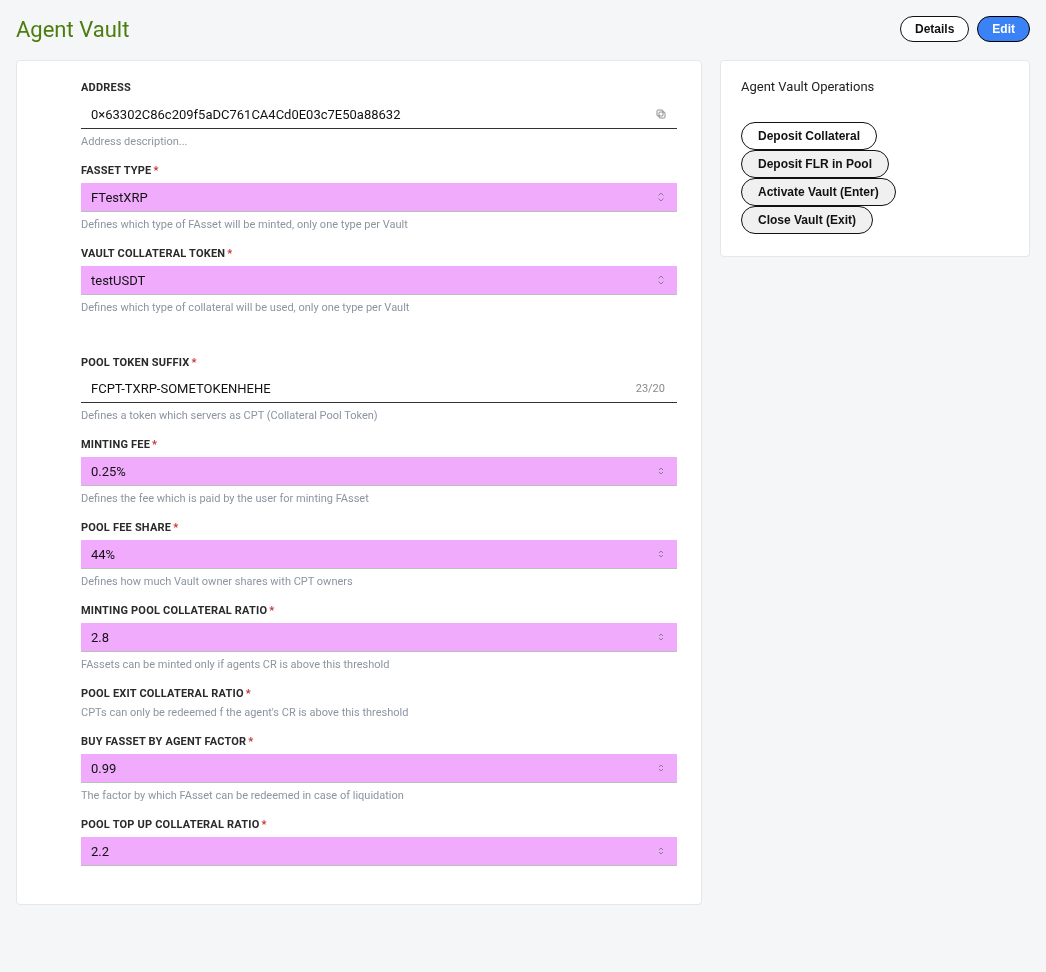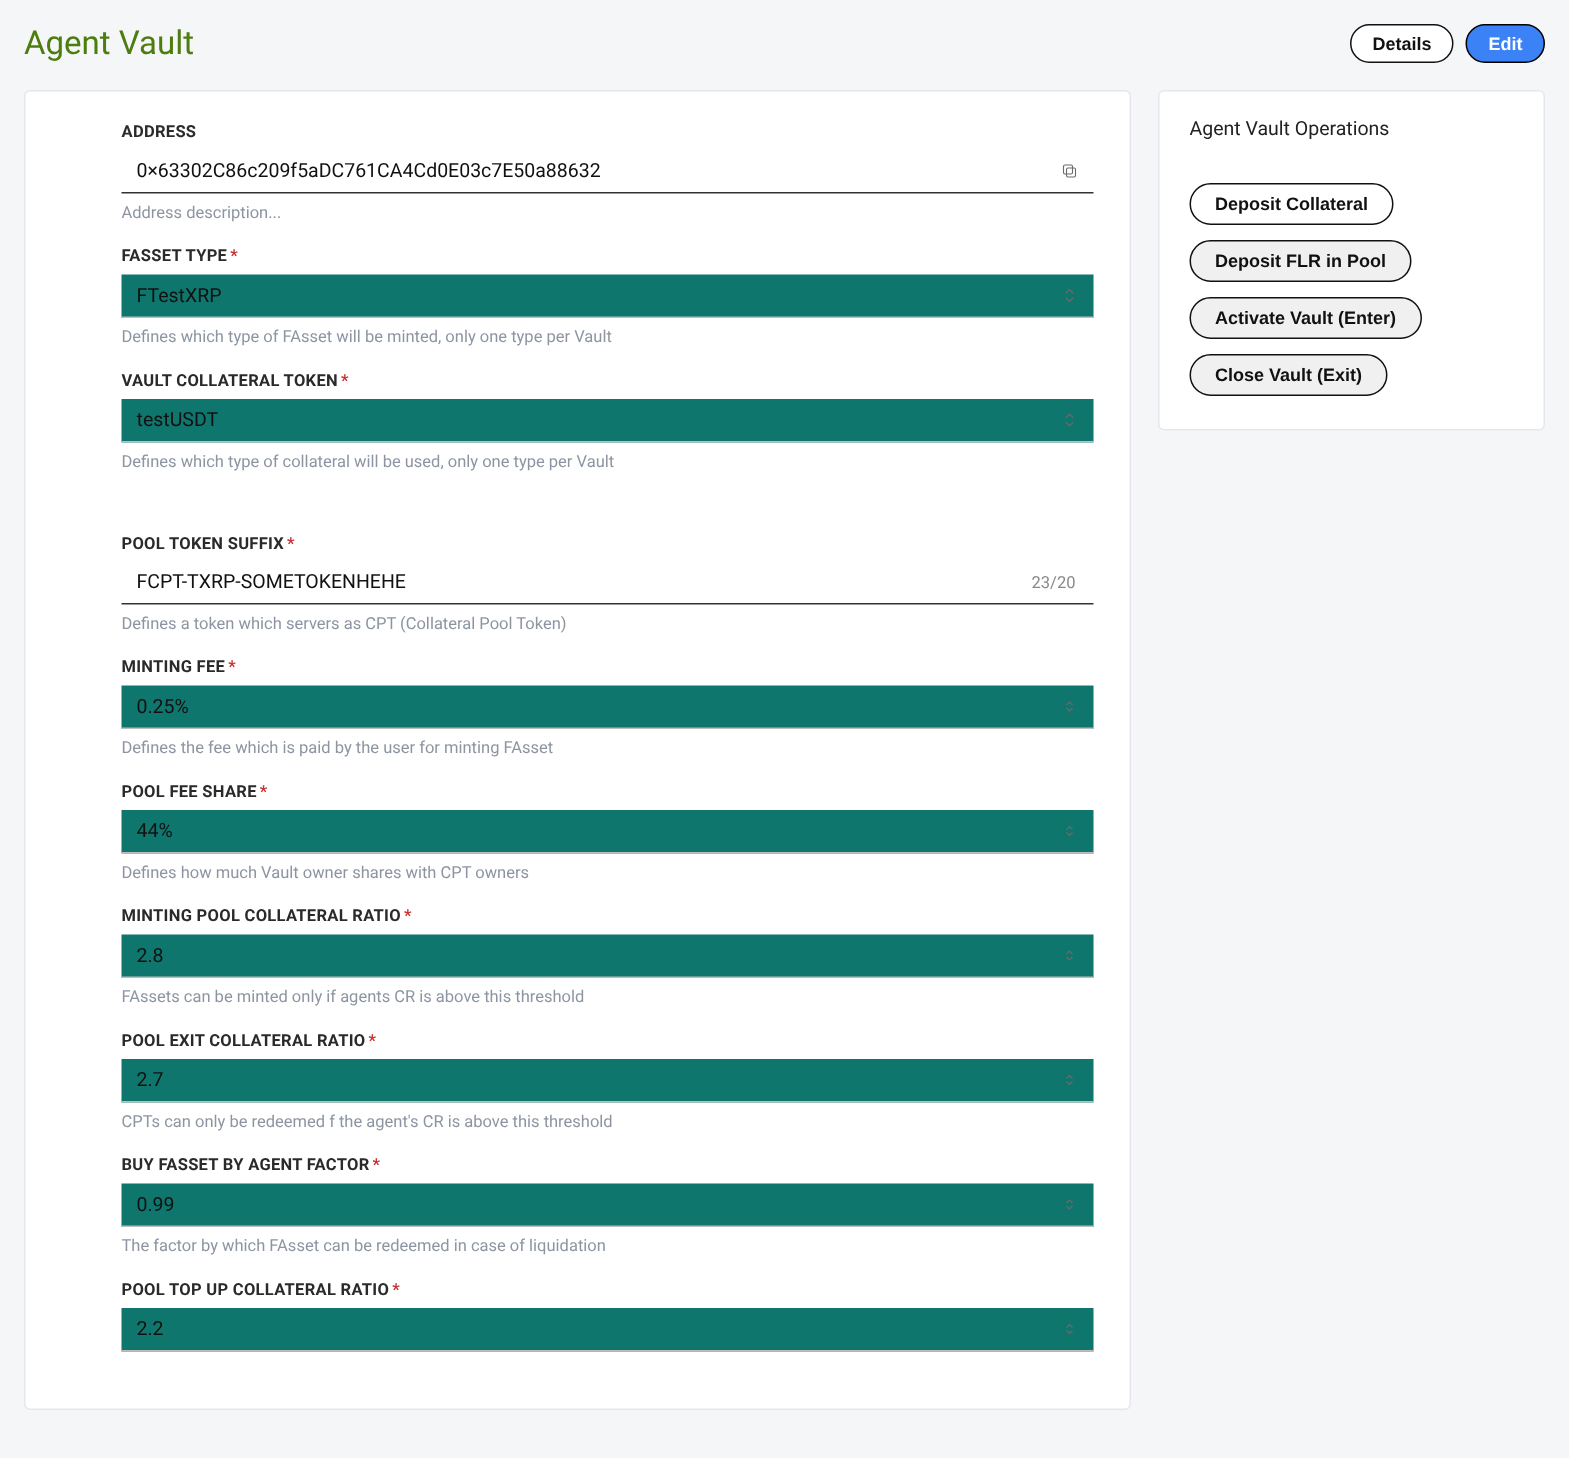--- a/index.html
+++ b/index.html
@@ -54,33 +54,32 @@
     border: 1px solid #e5e7eb;
     border-radius: 4px;
     padding: 20px 24px 24px 24px;
     flex: 1;
   }
   .side-card {
     background: #fff;
     border: 1px solid #e5e7eb;
     border-radius: 4px;
     padding: 18px 20px 22px 20px;
-    width: 258px;
+    width: 310px;
     flex-shrink: 0;
   }
   .side-title {
     font-size: 13px;
     font-weight: 400;
     color: #222;
     margin-bottom: 28px;
   }
   .side-buttons {
     display: flex;
     flex-direction: column;
-    gap: 10px;
     align-items: flex-start;
   }
   .side-btn {
     border: 1px solid #111;
     background: #fff;
     color: #111;
     border-radius: 18px;
     padding: 6px 16px;
     font-size: 12px;
     font-weight: 600;
@@ -112,21 +111,21 @@
   }
   .input-row {
     display: flex;
     align-items: center;
     border-bottom: 1px solid #333;
     padding: 6px 6px 6px 10px;
     font-size: 13px;
     color: #111;
   }
   .input-row.gray {
-    background: #0f766e;
+    background: #f0abfc;
     border-bottom: 1px solid #bdbdbd;
   }
   .input-row .value {
     flex: 1;
     white-space: nowrap;
     overflow: hidden;
     text-overflow: ellipsis;
   }
   .input-row .suffix {
     color: #8a8a8a;
@@ -259,29 +258,20 @@
                 <polyline points="8 10 12 6 16 10"></polyline>
                 <polyline points="8 14 12 18 16 14"></polyline>
               </svg>
           </span>
         </div>
         <div class="desc">FAssets can be minted only if agents CR is above this threshold</div>
       </div>
 
       <div class="field">
         <div class="label"><span>POOL EXIT COLLATERAL RATIO</span><span class="req">*</span></div>
-        <div class="input-row gray">
-          <span class="value">2.7</span>
-          <span class="icon-slot stepper-icon">
-            <svg viewBox="0 0 24 24">
-                <polyline points="8 10 12 6 16 10"></polyline>
-                <polyline points="8 14 12 18 16 14"></polyline>
-              </svg>
-          </span>
-        </div>
         <div class="desc">CPTs can only be redeemed f the agent's CR is above this threshold</div>
       </div>
 
       <div class="field">
         <div class="label"><span>BUY FASSET BY AGENT FACTOR</span><span class="req">*</span></div>
         <div class="input-row gray">
           <span class="value">0.99</span>
           <span class="icon-slot stepper-icon">
             <svg viewBox="0 0 24 24">
                 <polyline points="8 10 12 6 16 10"></polyline>

